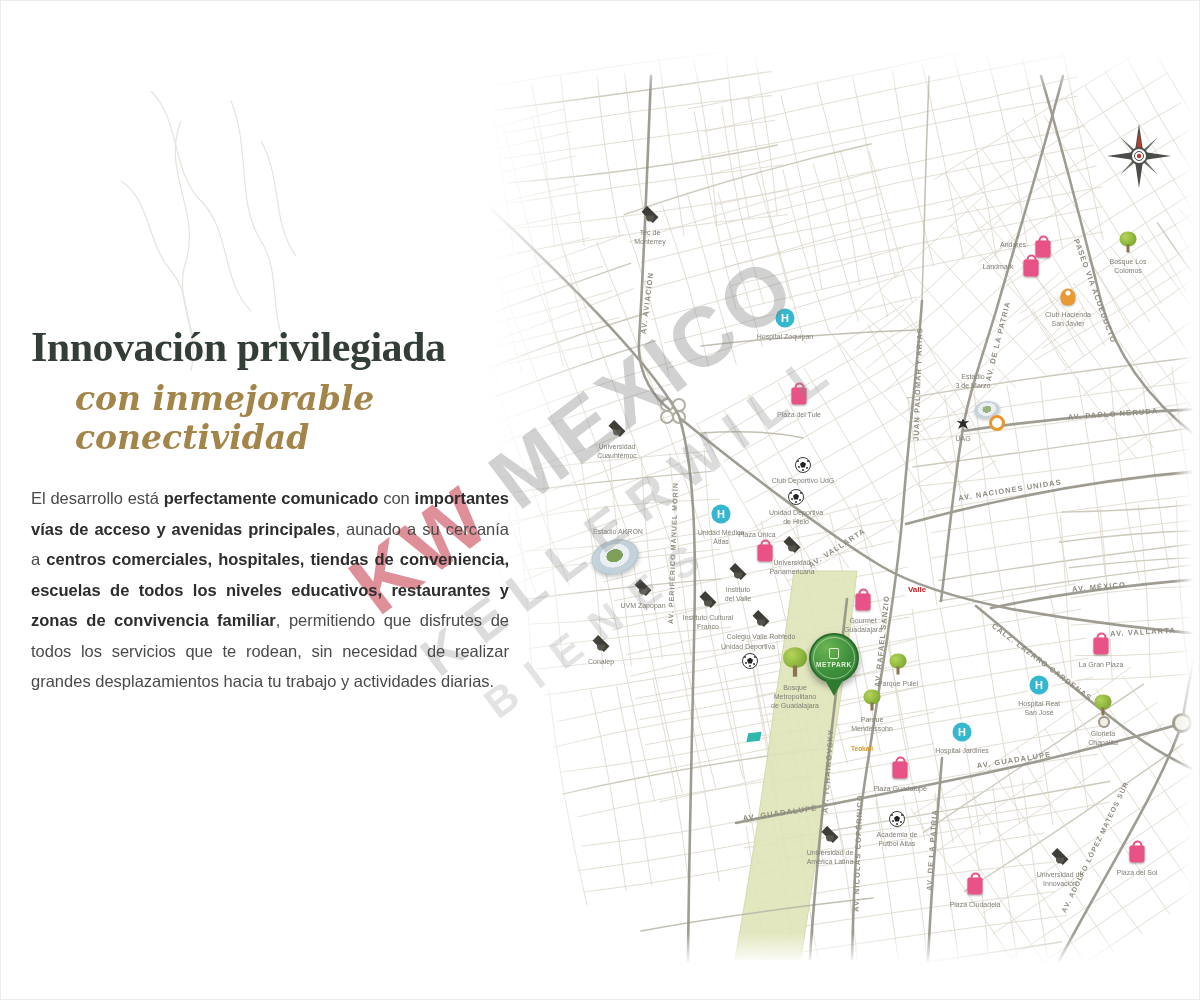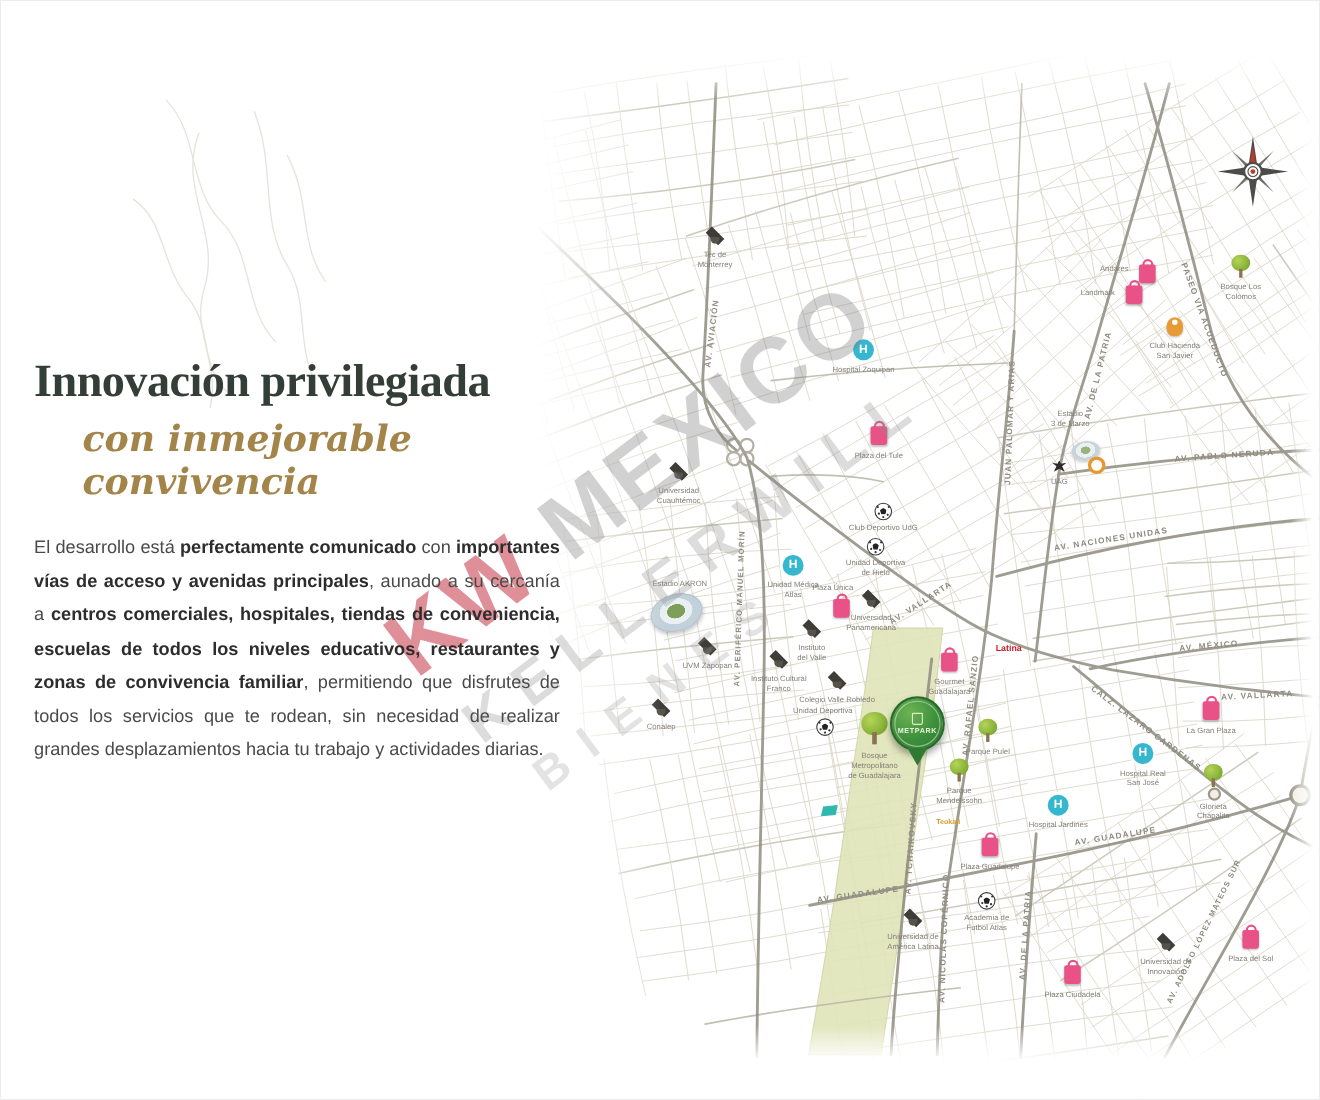--- a/index.html
+++ b/index.html
@@ -662,21 +662,21 @@
       <div class="poi-label" style="left: 1136px; top: 867px;">
         <div>Plaza del Sol</div>
       </div>
       <div class="poi i-roundabout" style="left: 1181px; top: 722px;"></div>
       <div class="poi i-clover" style="left: 672px; top: 410px;">
         <span></span>
         <span></span>
         <span></span>
         <span></span>
       </div>
-      <div class="brand-label" style="left: 916px; top: 588px; color: rgb(200, 32, 43); font-size: 8px;">Latina</div>
+      <div class="brand-label" style="left: 916px; top: 588px; color: rgb(200, 32, 43); font-size: 8px;">Valle</div>
       <div class="brand-label" style="left: 861px; top: 747px; color: rgb(215, 154, 43); font-size: 6.5px;">Teokali</div>
     </div>
 
   <div class="fade" id="fade-left"></div>
   <div class="fade" id="fade-top"></div>
   <div class="fade" id="fade-bottom"></div>
   <div class="fade" id="fade-right"></div>
 
   <svg id="corner-squiggles" width="420" height="480" viewBox="0 0 420 480">
     <g stroke="#cdc8ba" fill="none" stroke-width="1.2" opacity="0.5">
@@ -692,17 +692,17 @@
     <div class="wm1">
       <span class="kw">KW</span>
       <span class="mx">MEXICO</span>
     </div>
     <div class="wm2">KELLERWILL</div>
     <div class="wm3">BIENES</div>
   </div>
 
   <div id="copy">
     <h1 id="headline-title">Innovación privilegiada</h1>
-    <div id="headline-sub">con inmejorable convivencia</div>
+    <div id="headline-sub">con inmejorable conectividad</div>
     <p id="intro"><span>El desarrollo está </span><strong>perfectamente comunicado</strong><span> con </span><strong>importantes vías de acceso y avenidas principales</strong><span>, aunado a su cercanía a </span><strong>centros comerciales, hospitales, tiendas de conveniencia, escuelas de todos los niveles educativos, restaurantes y zonas de convivencia familiar</strong><span>, permitiendo que disfrutes de todos los servicios que te rodean, sin necesidad de realizar grandes desplazamientos hacia tu trabajo y actividades diarias.</span></p>
   </div>
 
 </div>
 
 </body></html>

